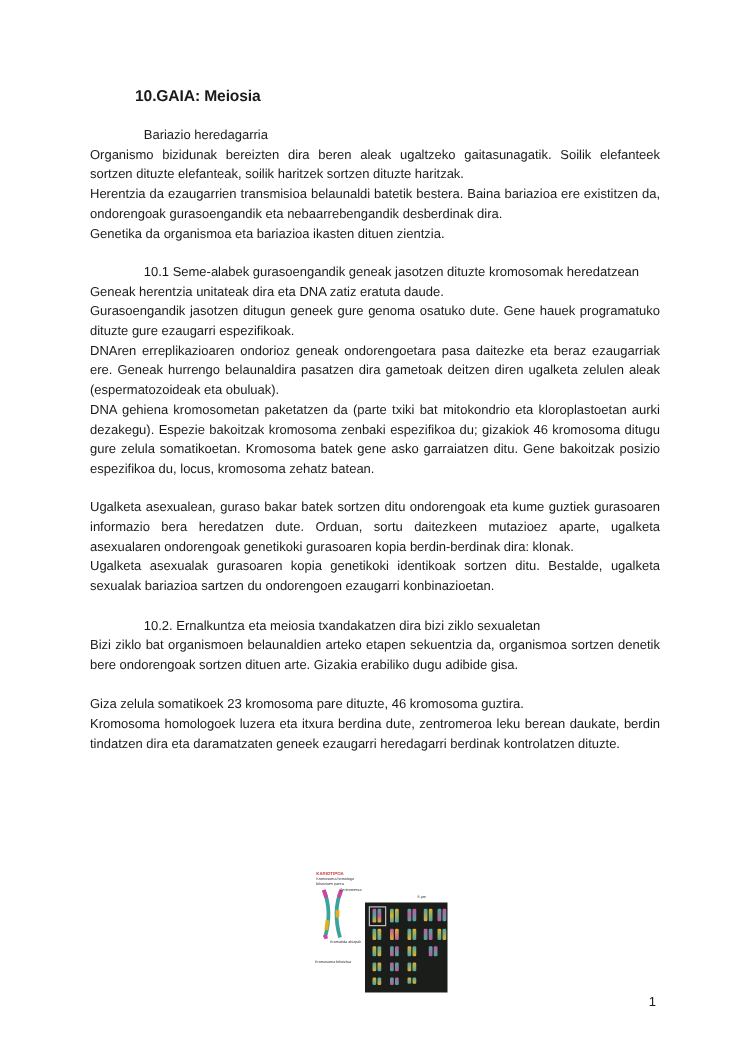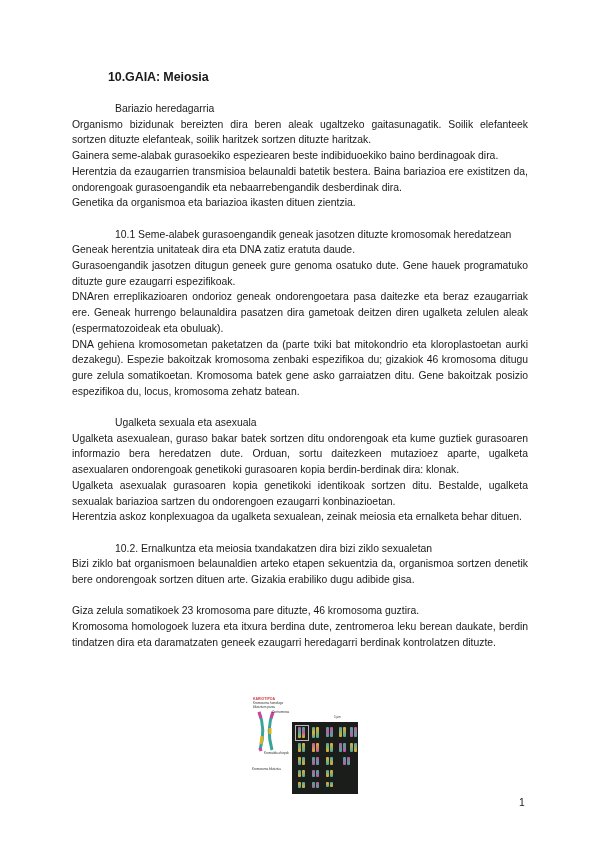--- a/index.html
+++ b/index.html
@@ -23,38 +23,35 @@
 <body>
 
 <div class="page">
 
   <div class="title">10.GAIA: Meiosia</div>
 
   <div class="body">
     <div class="section">
       <p class="heading left">Bariazio heredagarria</p>
       <p>Organismo bizidunak bereizten dira beren aleak ugaltzeko gaitasunagatik. Soilik elefanteek sortzen dituzte elefanteak, soilik haritzek sortzen dituzte haritzak.</p>
-      <p class="left">Gainera seme-alabak gurasoekiko espeziearen beste indibiduoekiko baino berdinagoak dira.</p>
       <p>Herentzia da ezaugarrien transmisioa belaunaldi batetik bestera. Baina bariazioa ere existitzen da, ondorengoak gurasoengandik eta nebaarrebengandik desberdinak dira.</p>
       <p class="left">Genetika da organismoa eta bariazioa ikasten dituen zientzia.</p>
     </div>
 
     <div class="section">
       <p class="heading left">10.1 Seme-alabek gurasoengandik geneak jasotzen dituzte kromosomak heredatzean</p>
       <p class="left">Geneak herentzia unitateak dira eta DNA zatiz eratuta daude.</p>
       <p>Gurasoengandik jasotzen ditugun geneek gure genoma osatuko dute. Gene hauek programatuko dituzte gure ezaugarri espezifikoak.</p>
       <p>DNAren erreplikazioaren ondorioz geneak ondorengoetara pasa daitezke eta beraz ezaugarriak ere. Geneak hurrengo belaunaldira pasatzen dira gametoak deitzen diren ugalketa zelulen aleak (espermatozoideak eta obuluak).</p>
       <p>DNA gehiena kromosometan paketatzen da (parte txiki bat mitokondrio eta kloroplastoetan aurki dezakegu). Espezie bakoitzak kromosoma zenbaki espezifikoa du; gizakiok 46 kromosoma ditugu gure zelula somatikoetan. Kromosoma batek gene asko garraiatzen ditu. Gene bakoitzak posizio espezifikoa du, locus, kromosoma zehatz batean.</p>
     </div>
 
     <div class="section">
-      <p class="heading left">Ugalketa sexuala eta asexuala</p>
       <p>Ugalketa asexualean, guraso bakar batek sortzen ditu ondorengoak eta kume guztiek gurasoaren informazio bera heredatzen dute. Orduan, sortu daitezkeen mutazioez aparte, ugalketa asexualaren ondorengoak genetikoki gurasoaren kopia berdin-berdinak dira: klonak.</p>
       <p>Ugalketa asexualak gurasoaren kopia genetikoki identikoak sortzen ditu. Bestalde, ugalketa sexualak bariazioa sartzen du ondorengoen ezaugarri konbinazioetan.</p>
-      <p>Herentzia askoz konplexuagoa da ugalketa sexualean, zeinak meiosia eta ernalketa behar dituen.</p>
     </div>
 
     <div class="section">
       <p class="heading left">10.2. Ernalkuntza eta meiosia txandakatzen dira bizi ziklo sexualetan</p>
       <p>Bizi ziklo bat organismoen belaunaldien arteko etapen sekuentzia da, organismoa sortzen denetik bere ondorengoak sortzen dituen arte. Gizakia erabiliko dugu adibide gisa.</p>
     </div>
 
     <div class="section">
       <p class="left">Giza zelula somatikoek 23 kromosoma pare dituzte, 46 kromosoma guztira.</p>
       <p>Kromosoma homologoek luzera eta itxura berdina dute, zentromeroa leku berean daukate, berdin tindatzen dira eta daramatzaten geneek ezaugarri heredagarri berdinak kontrolatzen dituzte.</p>

